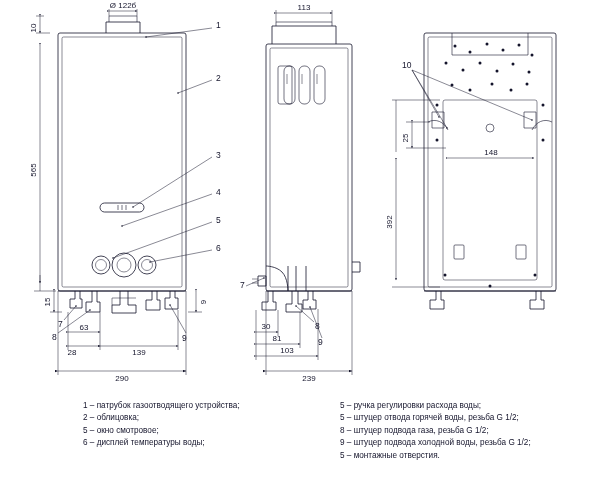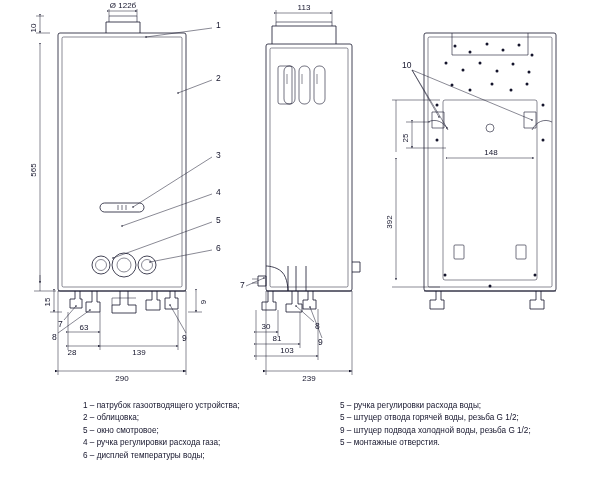--- a/index.html
+++ b/index.html
@@ -223,23 +223,23 @@
   </g>
 </svg>
 </div>
 
 <div class="legend">
   <div class="legend-cols">
     <div class="legend-col">
       <div>1 – патрубок газоотводящего устройства;</div>
       <div>2 – облицовка;</div>
       <div>5 – окно смотровое;</div>
-      <div>4 – ручка регулировки расхода газа;</div>
       <div>6 – дисплей температуры воды;</div>
     </div>
     <div class="legend-col">
       <div>5 – ручка регулировки расхода воды;</div>
       <div>5 – штуцер отвода горячей воды, резьба G 1/2;</div>
+      <div>8 – штуцер подвода газа, резьба G 1/2;</div>
       <div>9 – штуцер подвода холодной воды, резьба G 1/2;</div>
       <div>5 – монтажные отверстия.</div>
     </div>
   </div>
 </div>
 
 </body></html>

